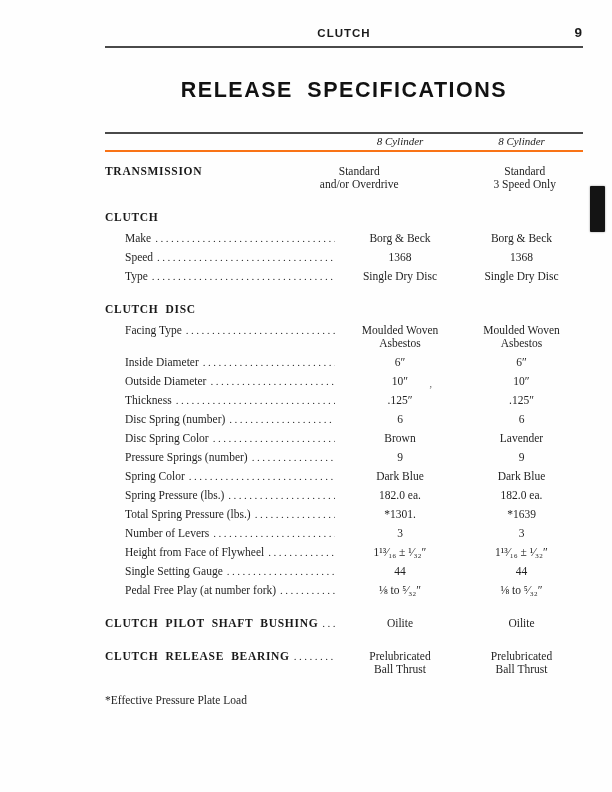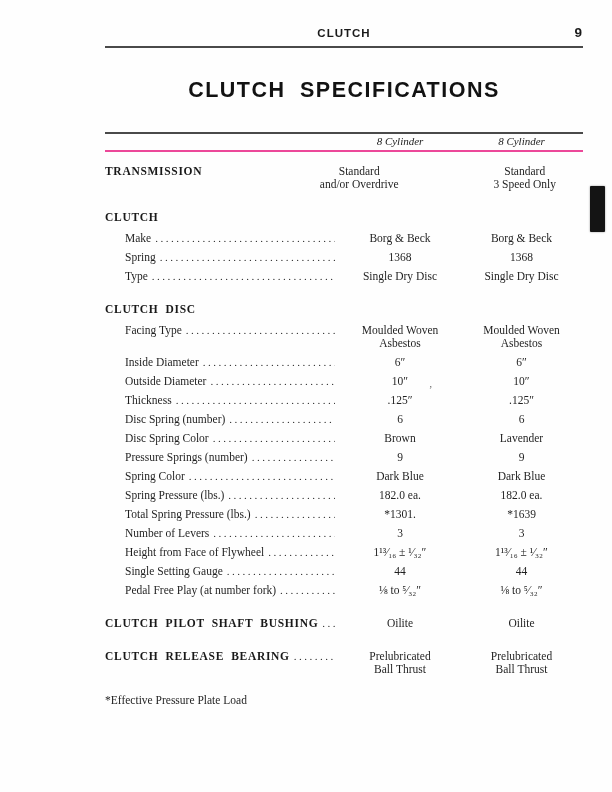--- a/index.html
+++ b/index.html
@@ -21,21 +21,21 @@
 
   .title {
     margin:30px 0 0 0; text-align:center;
     font-family:"Liberation Sans","DejaVu Sans",sans-serif;
     font-weight:bold; font-size:21.5px; letter-spacing:1.5px; word-spacing:7px;
     color:#121212; line-height:25px;
   }
 
   .table-head {
     position:relative; margin-top:29px; height:16px;
-    border-top:2px solid #4a4a4a; border-bottom:2px solid #ec4899;
+    border-top:2px solid #4a4a4a; border-bottom:2px solid #f97316;
     font-style:italic; font-size:11px; color:#222;
   }
   .col { position:absolute; top:1px; text-align:center; }
   .col1 { left:235px; width:120px; }
   .col2 { left:355px; width:123px; }
 
   .row { display:flex; align-items:baseline; font-size:11.5px; line-height:13px; margin-top:6px; color:#1f1f1f; }
   .row.item { padding-left:20px; }
   .row.section, .row.main { font-weight:bold; letter-spacing:0.7px; word-spacing:3.5px; color:#191919; }
   .row .label { white-space:nowrap; }
@@ -59,21 +59,21 @@
 <body>
 
 <div class="page">
   <div class="content">
 
     <div class="running-header">
       <span class="rh-title">CLUTCH</span>
       <span class="rh-page">9</span>
     </div>
 
-    <h1 class="title">CLUTCH SPECIFICATIONS</h1>
+    <h1 class="title">RELEASE SPECIFICATIONS</h1>
 
     <div class="table-head">
       <span class="col col1">8 Cylinder</span>
       <span class="col col2">8 Cylinder</span>
     </div>
 
     <div id="table-rows">
         <div class="row main gap-lg">
           <span class="label">TRANSMISSION</span>
           <span class="leader"></span>
@@ -85,21 +85,21 @@
         <div class="row section gap-xl">
           <span class="label">CLUTCH</span>
         </div>
         <div class="row item">
           <span class="label">Make</span>
           <span class="leader"></span>
           <span class="value v1">Borg &amp; Beck</span>
           <span class="value v2">Borg &amp; Beck</span>
         </div>
         <div class="row item">
-          <span class="label">Spring</span>
+          <span class="label">Speed</span>
           <span class="leader"></span>
           <span class="value v1">1368</span>
           <span class="value v2">1368</span>
         </div>
         <div class="row item">
           <span class="label">Type</span>
           <span class="leader"></span>
           <span class="value v1">Single Dry Disc</span>
           <span class="value v2">Single Dry Disc</span>
         </div>

